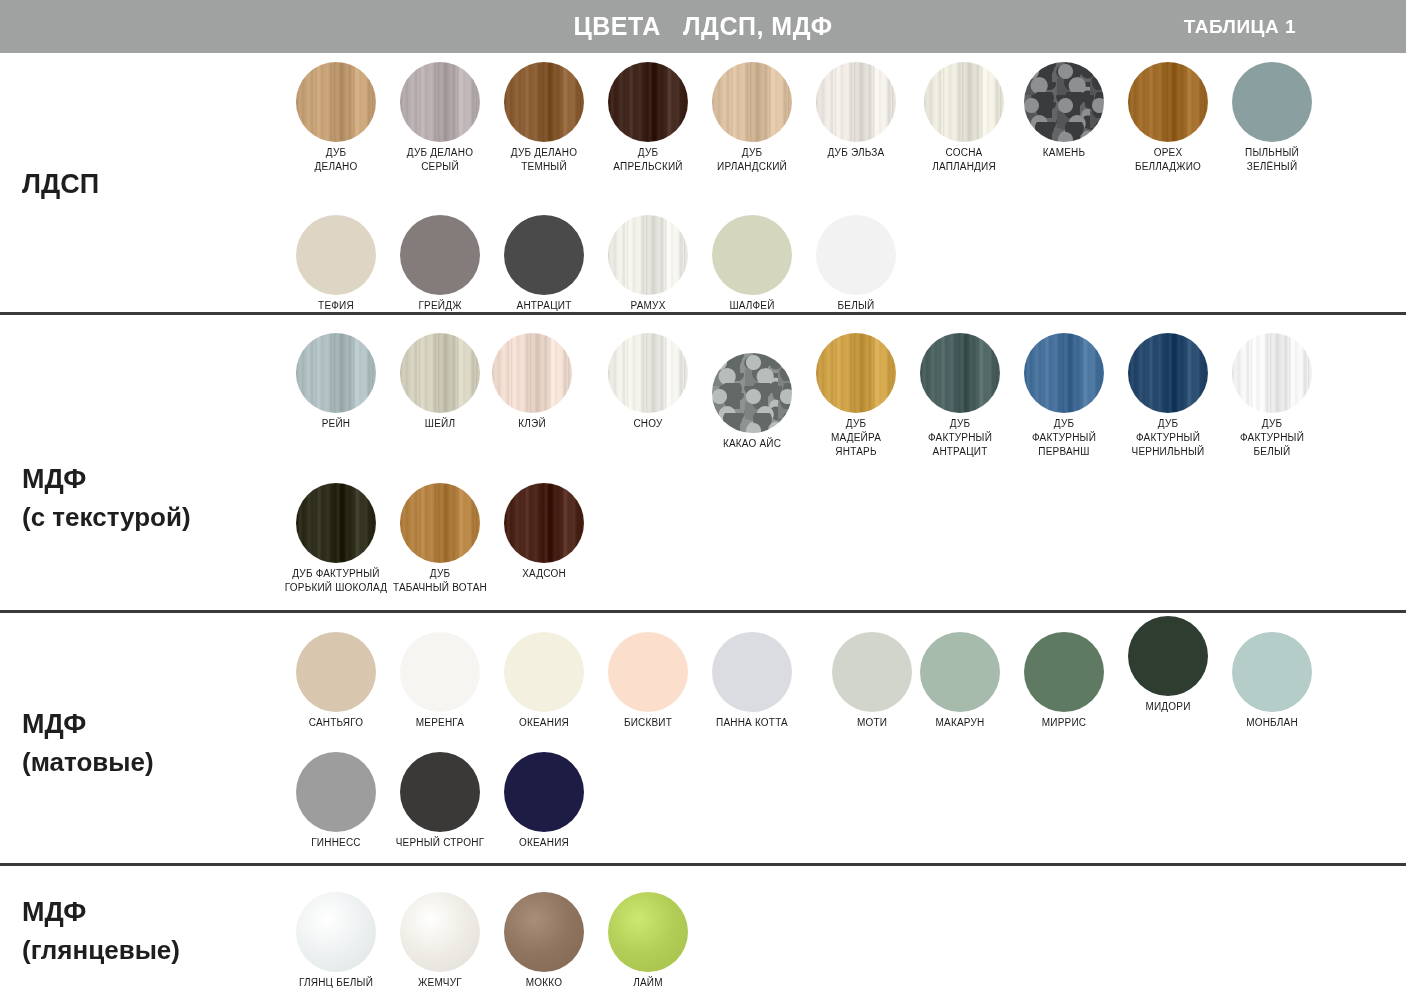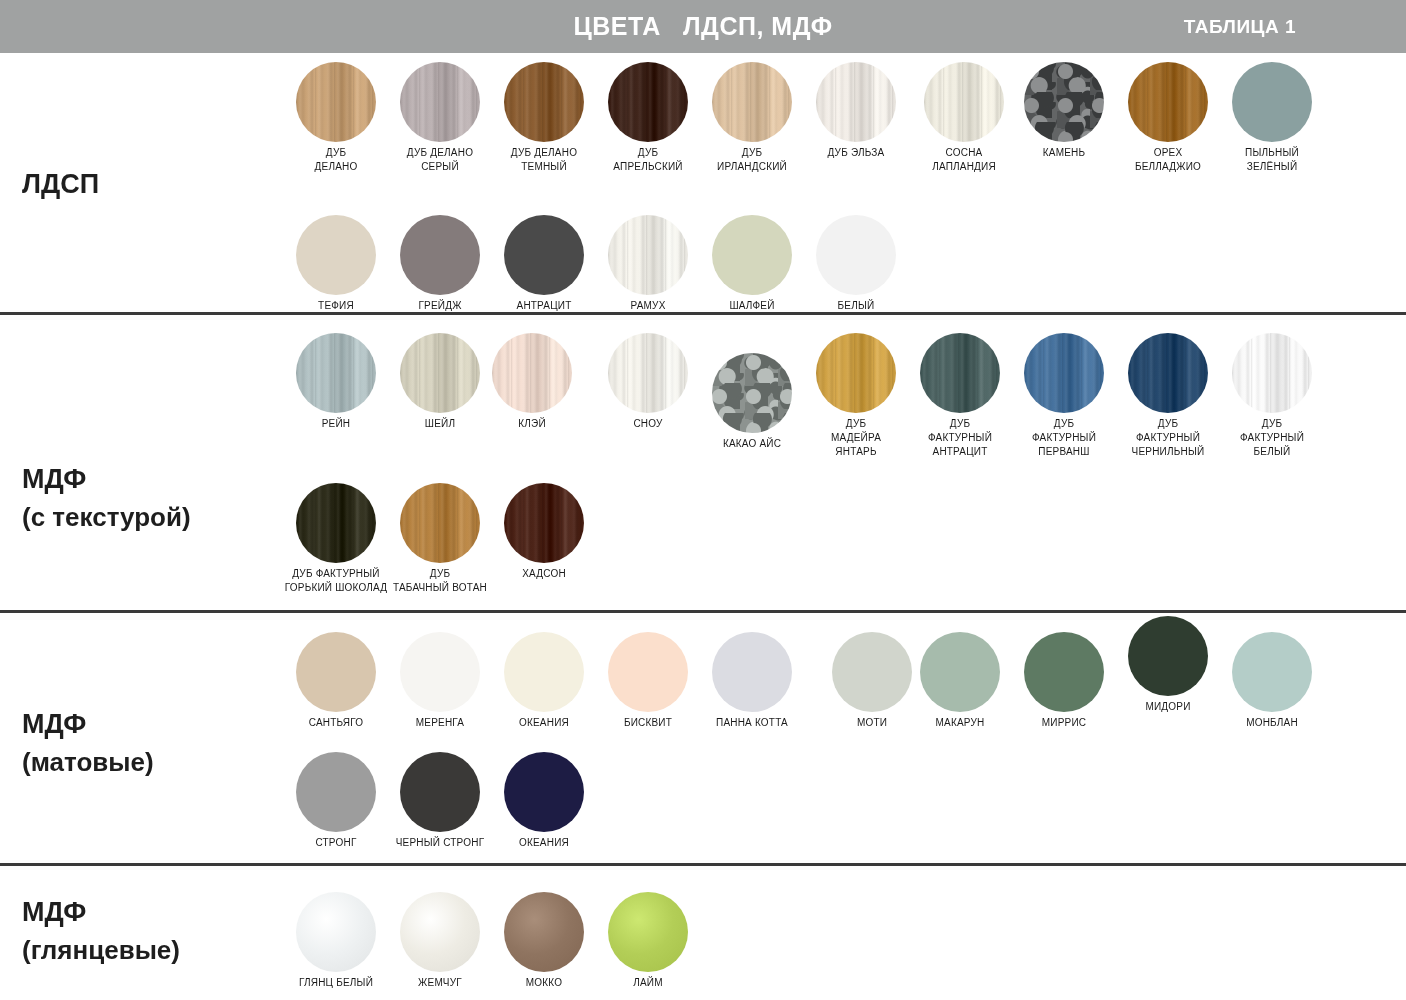--- a/index.html
+++ b/index.html
@@ -301,21 +301,21 @@
       <div class="swatch" style="left: 1128px; top: 616px;">
         <div class="disc" style="background:#2f3d30;"></div>
         <div class="caption">МИДОРИ</div>
       </div>
       <div class="swatch" style="left: 1232px; top: 632px;">
         <div class="disc" style="background:#b4cdc8;"></div>
         <div class="caption">МОНБЛАН</div>
       </div>
       <div class="swatch" style="left: 296px; top: 752px;">
         <div class="disc" style="background:#9d9d9d;"></div>
-        <div class="caption">СТРОНГ</div>
+        <div class="caption">ГИННЕСС</div>
       </div>
       <div class="swatch" style="left: 400px; top: 752px;">
         <div class="disc" style="background:#3a3937;"></div>
         <div class="caption">ЧЕРНЫЙ СТРОНГ</div>
       </div>
       <div class="swatch" style="left: 504px; top: 752px;">
         <div class="disc" style="background:#1d1c44;"></div>
         <div class="caption">ОКЕАНИЯ</div>
       </div>
       <div class="swatch" style="left: 296px; top: 892px;">

